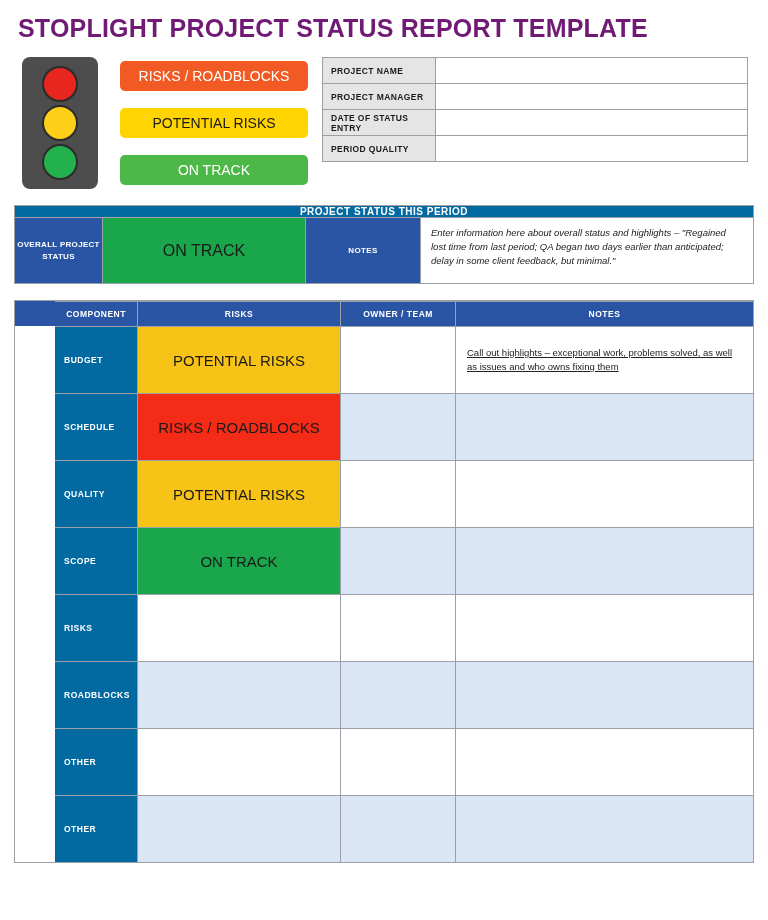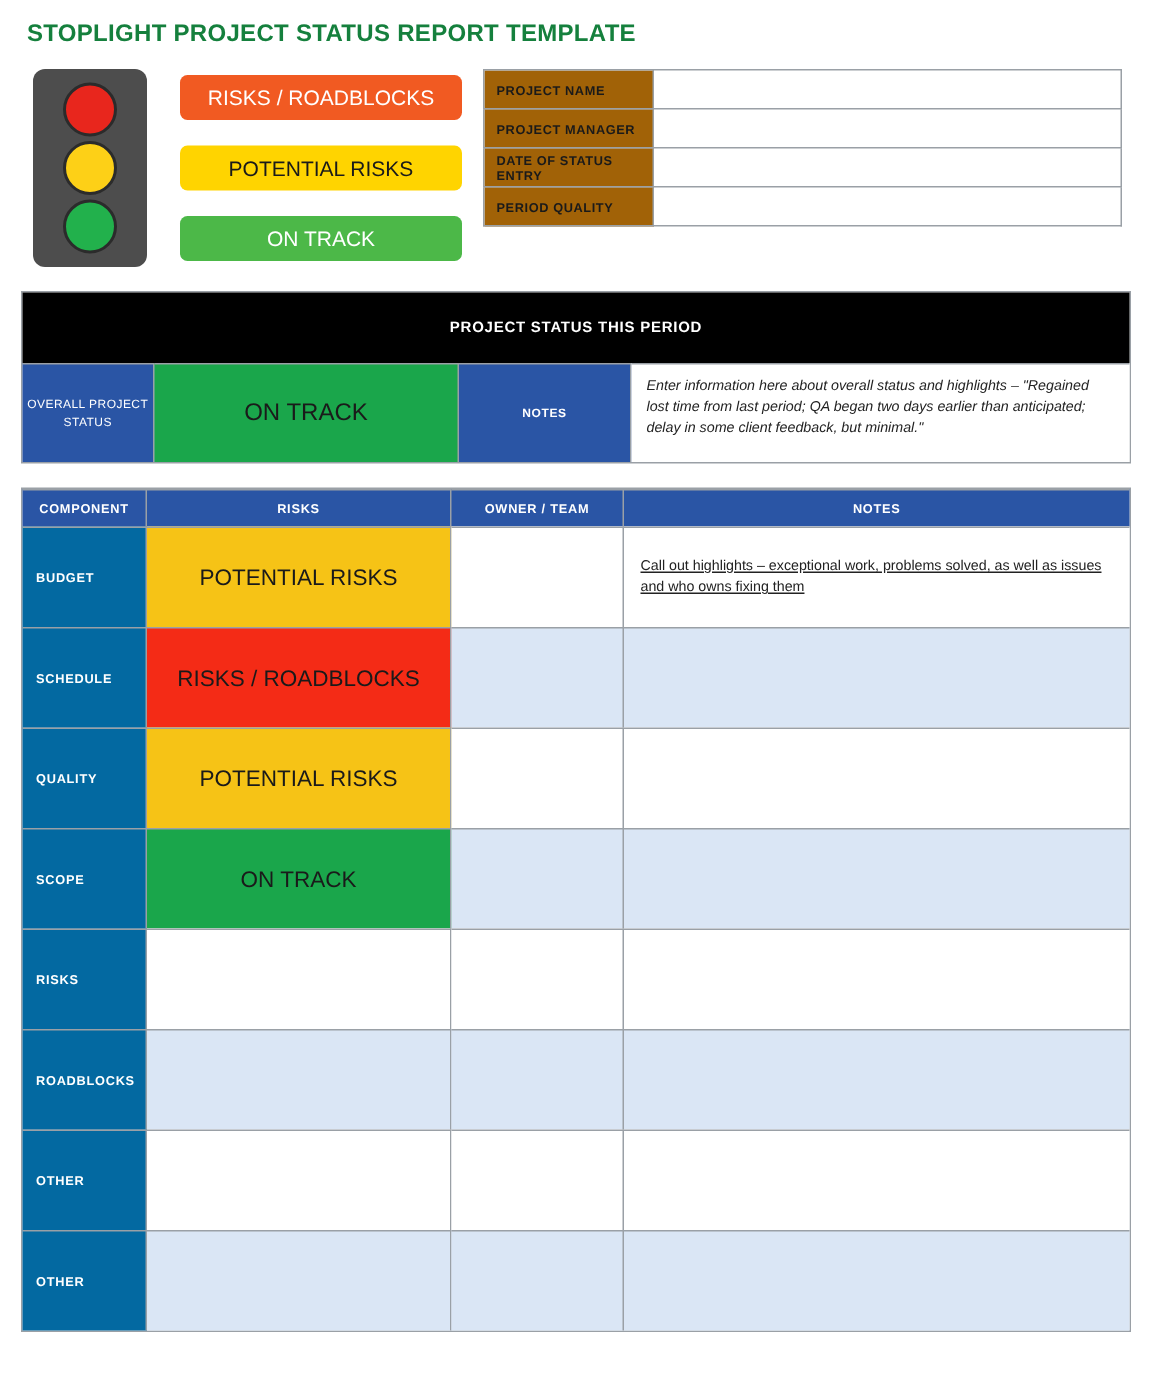--- a/index.html
+++ b/index.html
@@ -9,23 +9,23 @@
     font-family: "Liberation Sans", sans-serif;
   }
   .page {
     width: 768px;
     height: 920px;
     position: relative;
     background: #ffffff;
     overflow: hidden;
   }
   .title {
-    font-size: 16px;
-    font-weight: bold;
-    color: #15803d;
+    font-size: 25px;
+    font-weight: bold;
+    color: #701a75;
     letter-spacing: 0.2px;
     padding: 14px 0 0 18px;
   }
 
   
   .top-area {
     display: flex;
     align-items: flex-start;
     padding: 14px 20px 0 22px;
   }
@@ -81,62 +81,62 @@
   }
   .info-table td {
     border: 1px solid #9aa0a6;
     height: 26px;
     font-size: 8.5px;
     font-weight: bold;
     color: #1a1a1a;
     letter-spacing: 0.4px;
   }
   .info-table td.label {
-    background: #a16207;
+    background: #e5e5e5;
     width: 113px;
     padding-left: 8px;
   }
   .info-table td.value {
     background: #ffffff;
   }
 
   
   .section {
     margin: 16px 14px 0 14px;
     border: 1px solid #9aa0a6;
   }
   .section-bar {
-    background: #000000;
+    background: #0369a1;
     color: #ffffff;
     text-align: center;
     font-size: 10px;
     font-weight: bold;
     letter-spacing: 0.5px;
-    padding: 18px 0;
+    padding: 0 0;
   }
 
   
   .status-row {
     display: flex;
     height: 66px;
   }
   .cell {
     border-right: 1px solid #9aa0a6;
     border-top: 1px solid #9aa0a6;
     display: flex;
     align-items: center;
     justify-content: center;
   }
   .cell:last-child { border-right: none; }
   .cell.overall-label {
     width: 88px;
     background: #2a55a5;
     color: #ffffff;
     font-size: 8px;
-    font-weight: normal;
+    font-weight: bold;
     text-align: center;
     line-height: 1.45;
     letter-spacing: 0.3px;
     flex-direction: column;
   }
   .cell.overall-status {
     width: 203px;
     background: #1aa64b;
     color: #1a1a1a;
     font-size: 16px;
@@ -172,21 +172,21 @@
     font-size: 8.5px;
     font-weight: bold;
     letter-spacing: 0.5px;
     display: flex;
     align-items: center;
     justify-content: center;
     border-right: 1px solid #9aa0a6;
     border-top: 1px solid #9aa0a6;
   }
   .comp-head div:last-child { border-right: none; }
-  .col-comp   { width: 83px; }
+  .col-comp   { width: 83px; margin-left: 40px; }
   .col-status { width: 203px; }
   .col-owner  { width: 115px; }
   .col-notes  { flex: 1; }
 
   .comp-row {
     display: flex;
     height: 67px;
   }
   .comp-row > div {
     border-right: 1px solid #9aa0a6;

